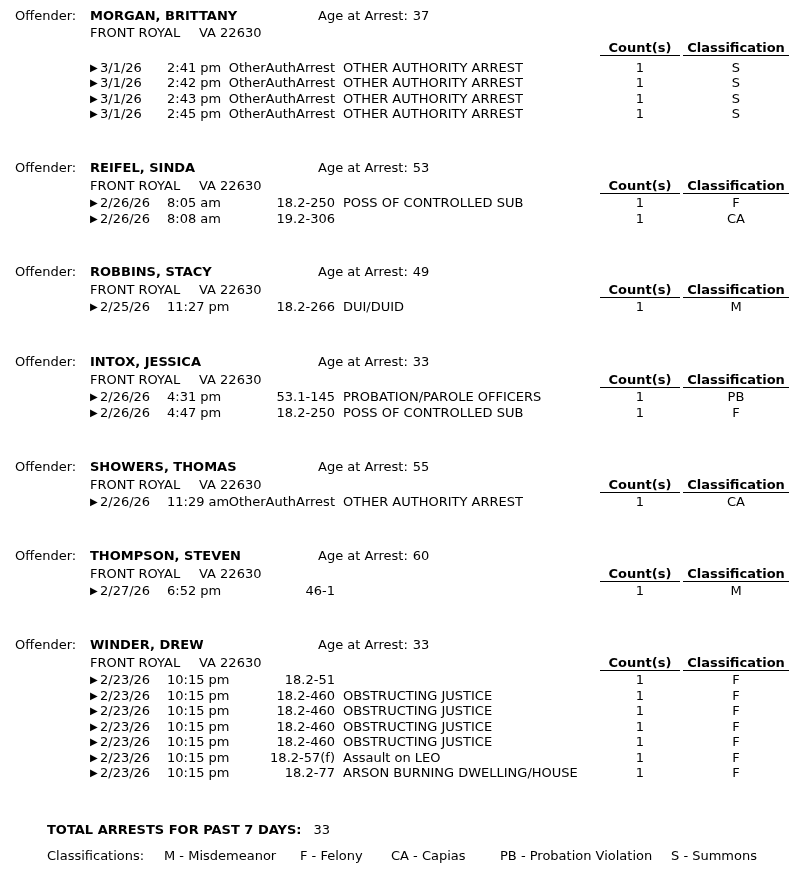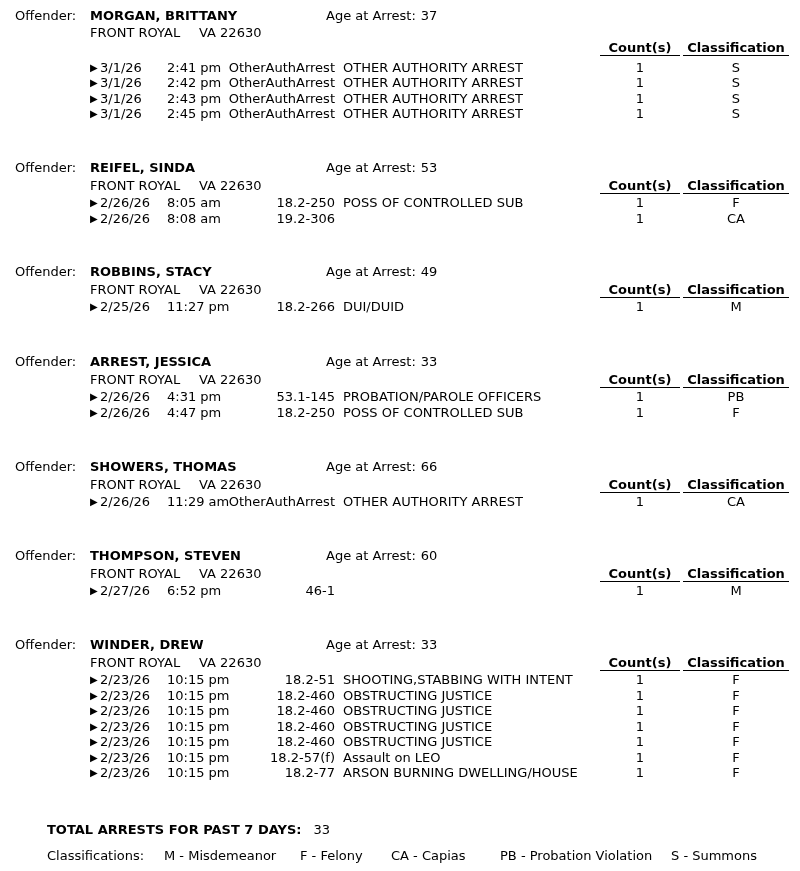--- a/index.html
+++ b/index.html
@@ -5,21 +5,21 @@
   html,body{margin:0;padding:0;background:#ffffff;}
   .page{position:relative;width:800px;height:871px;background:#ffffff;color:#000000;
         font-family:"DejaVu Sans","Liberation Sans",sans-serif;font-size:13px;overflow:hidden;}
   .line{position:absolute;left:0;width:100%;height:16px;white-space:nowrap;text-decoration:underline;}
   .abs{position:absolute;white-space:nowrap;}
   .b{font-weight:bold;}
   .colhead{position:absolute;height:15px;line-height:15px;border-bottom:1.6px solid #000;
            font-weight:bold;text-align:center;white-space:nowrap;}
   .name{position:absolute;left:90px;font-weight:bold;}
   .offlabel{position:absolute;left:15px;}
-  .agelabel{position:absolute;left:326px;}
+  .agelabel{position:absolute;left:318px;}
   .ageval{margin-left:5px;}
   .city{position:absolute;left:90px;}
   .statezip{position:absolute;left:199px;}
   .arrow{position:absolute;left:90px;top:2px;font-size:10px;}
   .rdate{position:absolute;left:100px;}
   .rtime{position:absolute;left:167px;}
   .rcode{position:absolute;left:225px;width:110px;text-align:right;}
   .rdesc{position:absolute;left:343px;}
   .rcount{position:absolute;left:600px;width:80px;text-align:center;}
   .rclass{position:absolute;left:683px;width:106px;text-align:center;}
@@ -130,21 +130,21 @@
           <span class="rtime">11:27 pm</span>
           <span class="rcode">18.2-266</span>
           <span class="rdesc">DUI/DUID</span>
           <span class="rcount">1</span>
           <span class="rclass">M</span>
         </div>
       </div>
       <div>
         <div class="line" style="top: 354px;">
           <span class="offlabel">Offender:</span>
-          <span class="name">ARREST, JESSICA</span>
+          <span class="name">INTOX, JESSICA</span>
           <span class="agelabel"><span>Age at Arrest:</span><span class="ageval">33</span></span>
         </div>
         <div class="line" style="top: 371.5px;">
           <span class="city">FRONT ROYAL</span>
           <span class="statezip">VA 22630</span>
         </div>
         <div class="colhead" style="left: 600px; width: 80px; top: 371.5px;">Count(s)</div>
         <div class="colhead" style="left: 683px; width: 106px; top: 371.5px;">Classification</div>
         <div class="line" style="top: 389px;">
           <span class="arrow">▶</span>
@@ -162,21 +162,21 @@
           <span class="rcode">18.2-250</span>
           <span class="rdesc">POSS OF CONTROLLED SUB</span>
           <span class="rcount">1</span>
           <span class="rclass">F</span>
         </div>
       </div>
       <div>
         <div class="line" style="top: 459px;">
           <span class="offlabel">Offender:</span>
           <span class="name">SHOWERS, THOMAS</span>
-          <span class="agelabel"><span>Age at Arrest:</span><span class="ageval">66</span></span>
+          <span class="agelabel"><span>Age at Arrest:</span><span class="ageval">55</span></span>
         </div>
         <div class="line" style="top: 476.5px;">
           <span class="city">FRONT ROYAL</span>
           <span class="statezip">VA 22630</span>
         </div>
         <div class="colhead" style="left: 600px; width: 80px; top: 476.5px;">Count(s)</div>
         <div class="colhead" style="left: 683px; width: 106px; top: 476.5px;">Classification</div>
         <div class="line" style="top: 494px;">
           <span class="arrow">▶</span>
           <span class="rdate">2/26/26</span>
@@ -218,21 +218,20 @@
           <span class="city">FRONT ROYAL</span>
           <span class="statezip">VA 22630</span>
         </div>
         <div class="colhead" style="left: 600px; width: 80px; top: 654.5px;">Count(s)</div>
         <div class="colhead" style="left: 683px; width: 106px; top: 654.5px;">Classification</div>
         <div class="line" style="top: 672px;">
           <span class="arrow">▶</span>
           <span class="rdate">2/23/26</span>
           <span class="rtime">10:15 pm</span>
           <span class="rcode">18.2-51</span>
-          <span class="rdesc">SHOOTING,STABBING WITH INTENT</span>
           <span class="rcount">1</span>
           <span class="rclass">F</span>
         </div>
         <div class="line" style="top: 687.5px;">
           <span class="arrow">▶</span>
           <span class="rdate">2/23/26</span>
           <span class="rtime">10:15 pm</span>
           <span class="rcode">18.2-460</span>
           <span class="rdesc">OBSTRUCTING JUSTICE</span>
           <span class="rcount">1</span>

